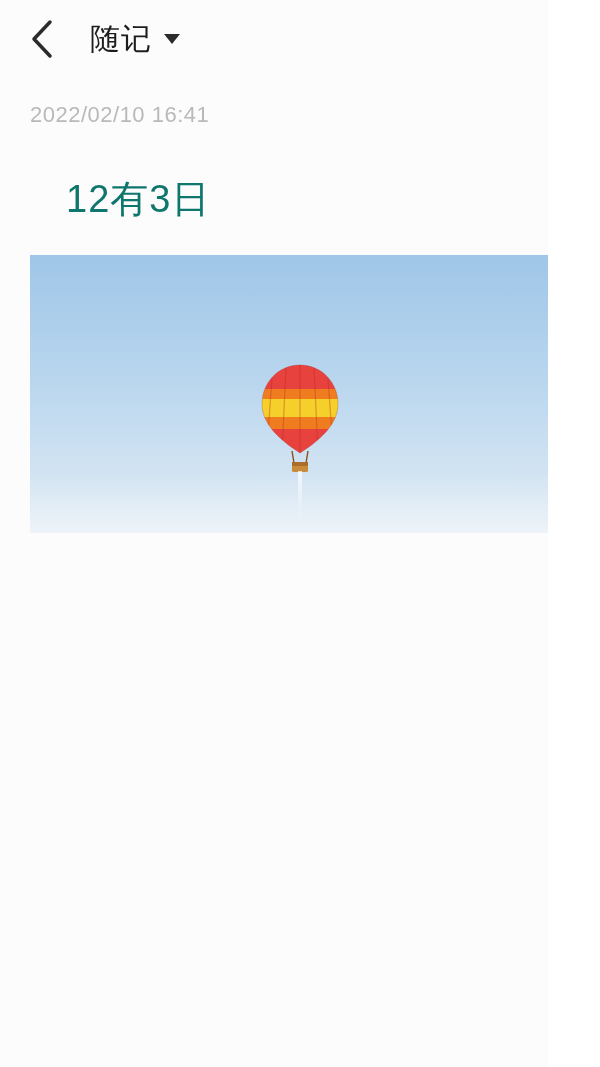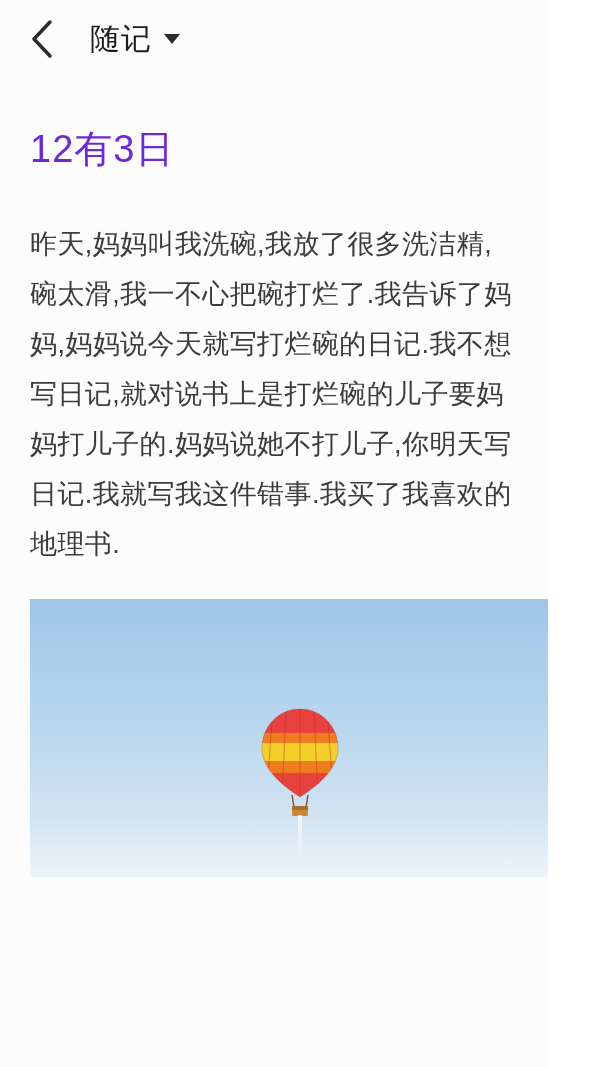--- a/index.html
+++ b/index.html
@@ -82,24 +82,25 @@
     overflow: hidden;
   }
   .timestamp {
     font-size: 22px;
     color: #b9b9b9;
     margin-top: 24px;
     letter-spacing: 0.5px;
   }
   .note-title {
     font-size: 38px;
-    color: #6d28d9;
+    color: #0f766e;
     font-weight: 500;
     margin-top: 46px;
     letter-spacing: 1px;
+    margin-left: 36px;
   }
   .note-body {
     font-size: 27px;
     line-height: 50px;
     color: #3c3c3c;
     margin-top: 44px;
     letter-spacing: 0.4px;
     word-break: break-all;
   }
 
@@ -154,24 +155,24 @@
 
     <div class="title-wrap">
       <span class="title-text">随记</span>
       <span class="caret"></span>
     </div>
 
   </div>
 
   <div class="content">
 
+    <div class="timestamp">2022/02/10 16:41</div>
 
     <div class="note-title">12有3日</div>
 
-    <div class="note-body">昨天,妈妈叫我洗碗,我放了很多洗洁精,碗太滑,我一不心把碗打烂了.我告诉了妈妈,妈妈说今天就写打烂碗的日记.我不想写日记,就对说书上是打烂碗的儿子要妈妈打儿子的.妈妈说她不打儿子,你明天写日记.我就写我这件错事.我买了我喜欢的地理书.</div>
 
     <div class="attachment">
       <div class="balloon">
         <svg width="84" height="118" viewBox="0 0 84 118" aria-hidden="true">
           <defs>
             <clipPath id="envClip">
               <path d="M42 2 C64 2 80 20 80 41 C80 60 64 76 42 90 C20 76 4 60 4 41 C4 20 20 2 42 2 Z"></path>
             </clipPath>
           </defs>
           <g clip-path="url(#envClip)">

